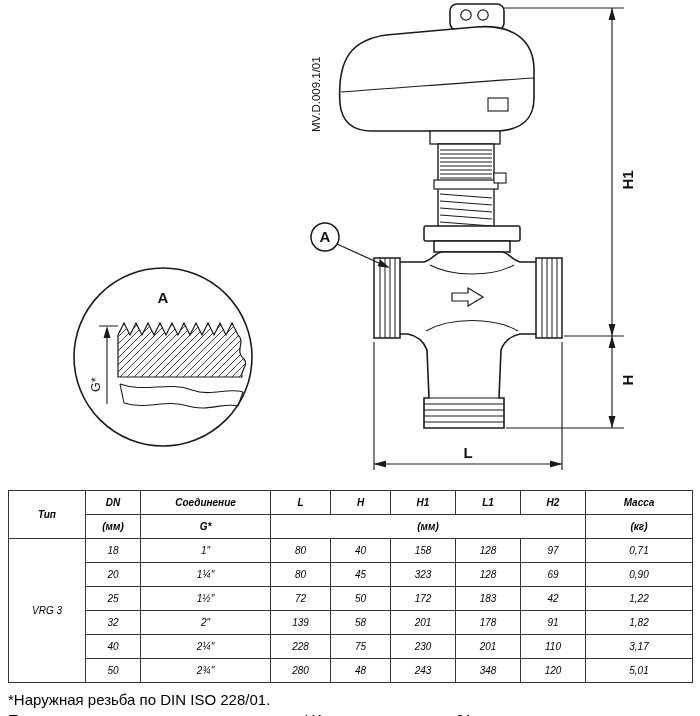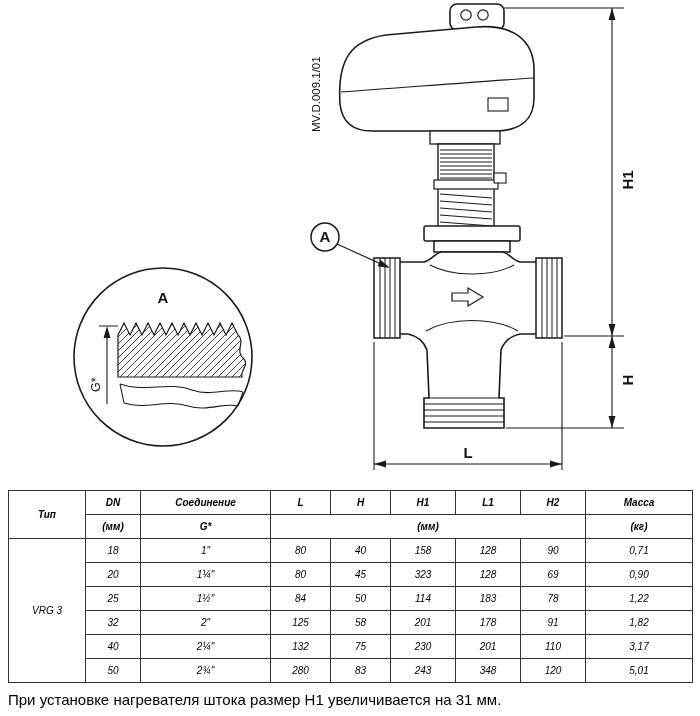--- a/index.html
+++ b/index.html
@@ -130,71 +130,72 @@
   </thead>
   <tbody>
     <tr>
       <td rowspan="6">VRG 3</td>
       <td>18</td>
       <td>1"</td>
       <td>80</td>
       <td>40</td>
       <td>158</td>
       <td>128</td>
-      <td>90</td>
+      <td>97</td>
       <td>0,71</td>
     </tr>
     <tr>
       <td>20</td>
       <td>1¼"</td>
       <td>80</td>
       <td>45</td>
       <td>323</td>
       <td>128</td>
       <td>69</td>
       <td>0,90</td>
     </tr>
     <tr>
       <td>25</td>
       <td>1½"</td>
-      <td>84</td>
+      <td>72</td>
       <td>50</td>
-      <td>114</td>
+      <td>172</td>
       <td>183</td>
-      <td>78</td>
+      <td>42</td>
       <td>1,22</td>
     </tr>
     <tr>
       <td>32</td>
       <td>2"</td>
-      <td>125</td>
+      <td>139</td>
       <td>58</td>
       <td>201</td>
       <td>178</td>
       <td>91</td>
       <td>1,82</td>
     </tr>
     <tr>
       <td>40</td>
       <td>2¼"</td>
-      <td>132</td>
+      <td>228</td>
       <td>75</td>
       <td>230</td>
       <td>201</td>
       <td>110</td>
       <td>3,17</td>
     </tr>
     <tr>
       <td>50</td>
       <td>2¾"</td>
       <td>280</td>
-      <td>83</td>
+      <td>48</td>
       <td>243</td>
       <td>348</td>
       <td>120</td>
       <td>5,01</td>
     </tr>
   </tbody>
 </table>
 
 <div class="footnotes">
+  <div>*Наружная резьба по DIN ISO 228/01.</div>
   <div>При установке нагревателя штока размер H1 увеличивается на 31 мм.</div>
 </div>
 
 </body></html>

